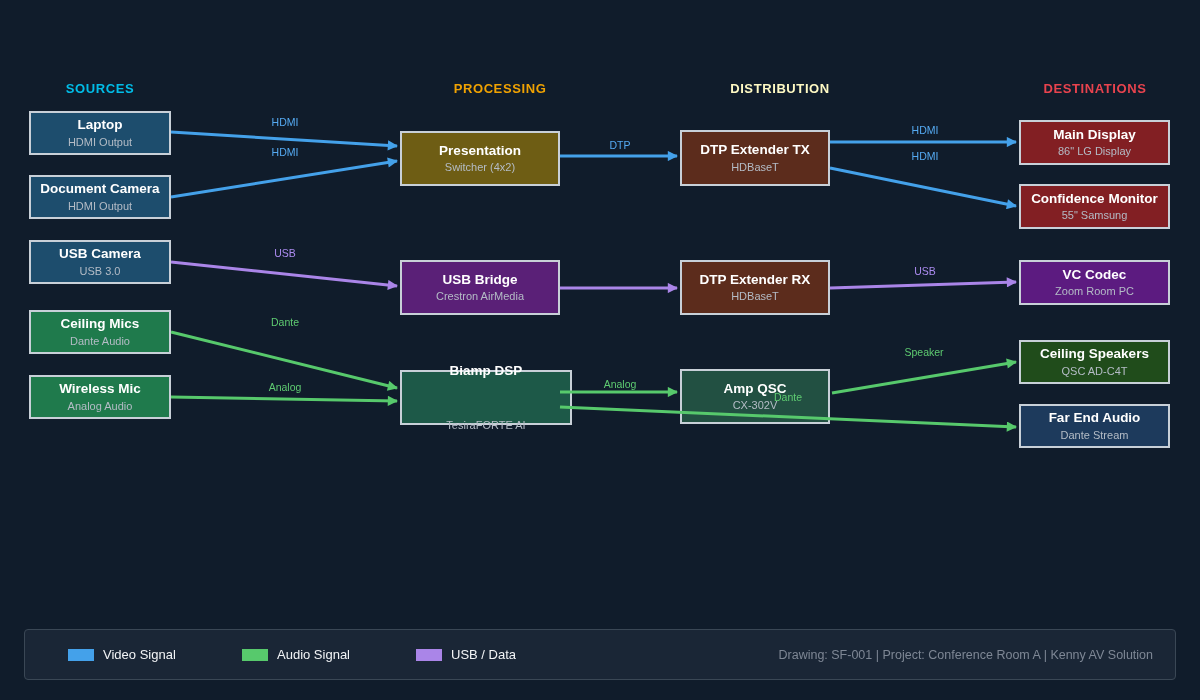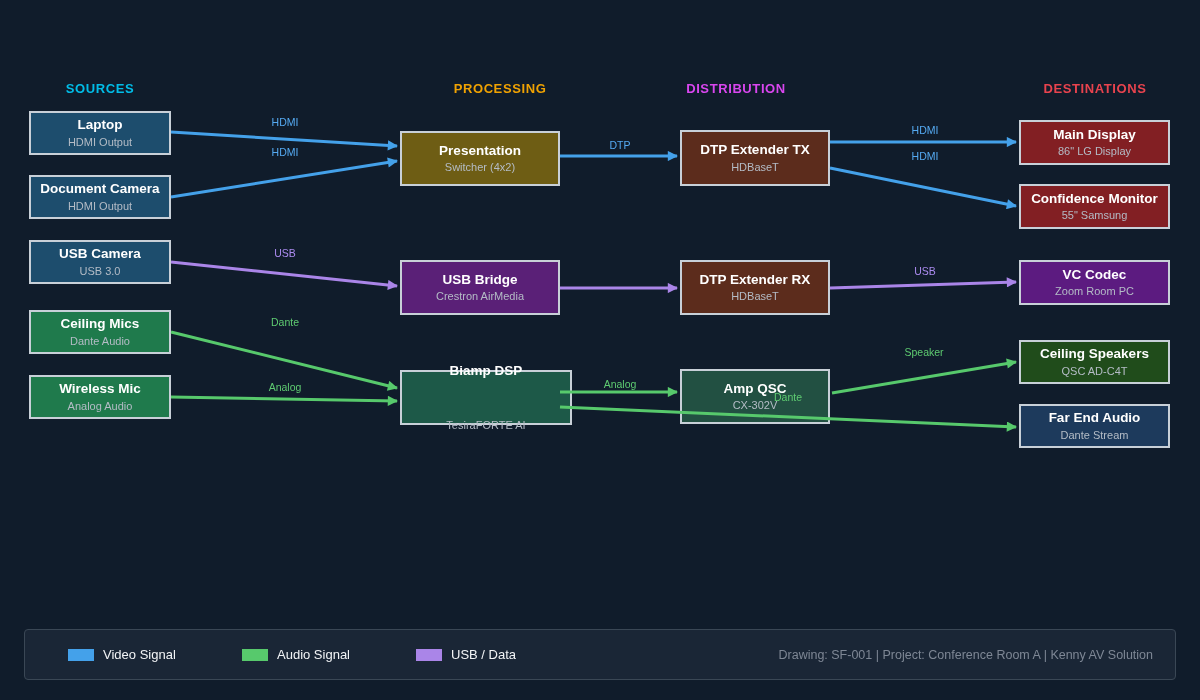--- a/index.html
+++ b/index.html
@@ -42,21 +42,21 @@
 </style>
 </head>
 <body>
 
 <div class="stage" style="background: rgb(16, 28, 43);">
 
 
   <div id="col-headers">
       <div class="col-header" style="left: 100px; color: rgb(0, 189, 232);">SOURCES</div>
       <div class="col-header" style="left: 480px; color: rgb(240, 162, 2); padding-left: 40px;">PROCESSING</div>
-      <div class="col-header" style="left: 736px; color: #d946ef;">DISTRIBUTION</div>
+      <div class="col-header" style="left: 780px; color: #fef9c3;">DISTRIBUTION</div>
       <div class="col-header" style="left: 1095px; color: rgb(232, 67, 78);">DESTINATIONS</div>
     </div>
 
   <div id="nodes">
       <div class="node" style="left: 29px; top: 111px; width: 142px; height: 44px; background: rgb(29, 77, 109);">
         <div class="t">Laptop</div>
         <div class="s">HDMI Output</div>
       </div>
       <div class="node" style="left: 29px; top: 175px; width: 142px; height: 44px; background: rgb(29, 77, 109);">
         <div class="t">Document Camera</div>

